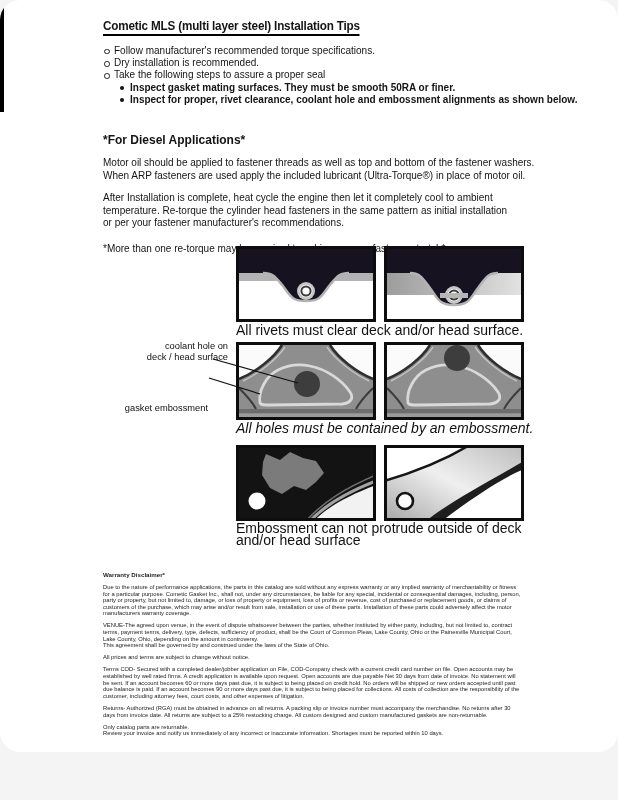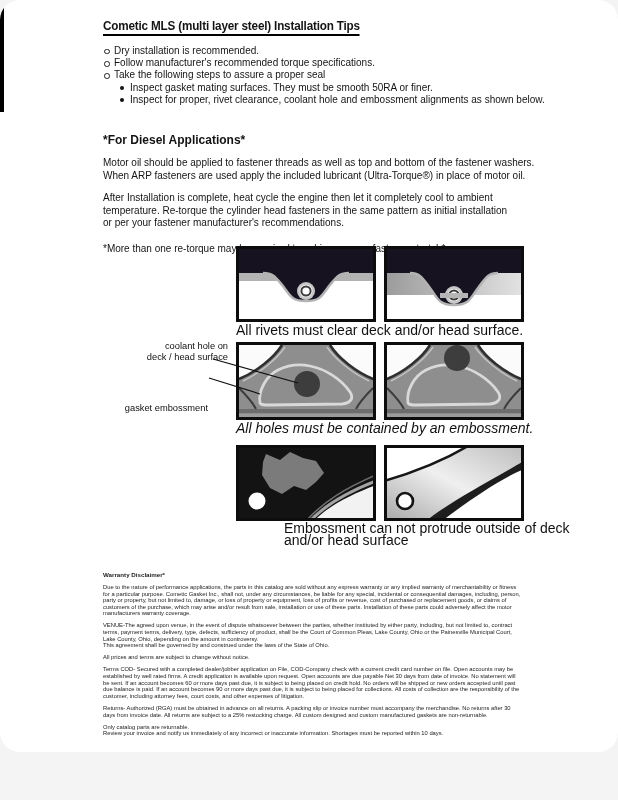--- a/index.html
+++ b/index.html
@@ -9,21 +9,21 @@
   .edge-mark { position:absolute; left:0; top:8px; width:4px; height:104px; background:#000; }
 
   .content { position:absolute; left:103px; top:16px; width:430px; }
   .doc-title { margin:0; font-size:13px; font-weight:bold; letter-spacing:-0.2px;
                display:inline-block; border-bottom:2px solid #000; padding-bottom:1px;
                transform:scaleX(0.9); transform-origin:left center; white-space:nowrap; }
   ul.tips { margin:9px 0 0 0; padding:0; list-style:none; }
   li.tip { position:relative; padding-left:11px; font-size:10px; line-height:12.2px; white-space:nowrap; }
   li.tip::before { content:""; position:absolute; left:1px; top:3.8px; width:3.6px; height:3.6px;
                    border:1px solid #222; border-radius:50%; }
-  li.sub { margin-left:17px; padding-left:10px; }
+  li.sub { margin-left:17px; padding-left:10px;font-weight:bold; }
   li.sub::before { content:""; position:absolute; left:0; top:4px; width:4.4px; height:4.4px;
                    background:#111; border:none; border-radius:50%; }
   .diesel-heading { margin:27px 0 0 0; font-size:12px; font-weight:bold; }
   p.body { margin:10px 8px 0 0; font-size:10px; line-height:12.6px; white-space:pre; }
   p.note { margin-top:13px; }
 
   .dg-label { position:absolute; width:140px; text-align:center; font-size:14.5px; letter-spacing:1.5px; color:#111;margin-top:14px; }
   .panel { position:absolute; width:140px; }
   .panel svg { display:block; width:140px; }
   .dg-caption { position:absolute; font-size:14px; line-height:11.5px; color:#111; white-space:nowrap; }
@@ -41,22 +41,22 @@
 </head>
 <body>
 
 <div class="page">
 
   <div class="edge-mark"></div>
 
   <div class="content">
     <h1 class="doc-title">Cometic MLS (multi layer steel) Installation Tips</h1>
     <ul class="tips">
+      <li class="tip">Follow manufacturer's recommended torque specifications.</li>
       <li class="tip">Dry installation is recommended.</li>
-      <li class="tip">Follow manufacturer's recommended torque specifications.</li>
       <li class="tip">Take the following steps to assure a proper seal</li>
       <li class="tip sub">Inspect gasket mating surfaces.  They must be smooth 50RA or finer.</li>
       <li class="tip sub">Inspect for proper, rivet clearance, coolant hole and embossment alignments as shown below.</li>
     </ul>
     <h2 class="diesel-heading">*For Diesel Applications*</h2>
     <p class="body">Motor oil should be applied to fastener threads as well as top and bottom of the fastener washers.
 When ARP fasteners are used apply the included lubricant (Ultra-Torque®) in place of motor oil.</p>
     <p class="body">After Installation is complete, heat cycle the engine then let it completely cool to ambient
 temperature. Re-torque the cylinder head fasteners in the same pattern as initial installation
 or per your fastener manufacturer's recommendations.</p>
@@ -182,21 +182,21 @@
       </defs>
       <rect width="140" height="76" fill="#ffffff"></rect>
       <path d="M0,36 C32,27 64,13 86,0 L140,0 V16 C102,38 64,58 42,76 L0,76 Z" fill="url(#g3w)"></path>
       <path d="M0,36 C32,27 64,13 86,0" fill="none" stroke="#161616" stroke-width="2.6"></path>
       <path d="M140,16 C102,38 64,58 42,76 L58,76 C84,56 116,34 140,24 Z" fill="#1e1e1e"></path>
       <circle cx="21" cy="56" r="8" fill="#fcfcfc" stroke="#141414" stroke-width="2.6"></circle>
       <rect x="1.5" y="1.5" width="137" height="73" fill="none" stroke="#0d0d0d" stroke-width="3"></rect>
     </svg>
   </div>
 
-  <div class="dg-caption two-line" style="left:236px; top:523px;margin-left:48px;">Embossment can not protrude outside of deck
+  <div class="dg-caption two-line" style="left:236px; top:523px;">Embossment can not protrude outside of deck
 and/or head surface</div>
 
   <div class="warranty">
     <h3>Warranty Disclaimer*</h3>
     <p>Due to the nature of performance applications, the parts in this catalog are sold without any express warranty or any implied warranty of merchantability or fitness for a particular purpose.  Cometic Gasket Inc., shall not, under any circumstances, be liable for any special, incidental or consequential damages, including, person, party or property, but not limited to, damage, or loss of property or equipment, loss of profits or revenue, cost of purchased or replacement goods, or claims of customers of the purchase, which may arise and/or result from sale, installation or use of these parts.  Installation of these parts could adversely affect the motor manufacturers warranty coverage.</p>
     <p>VENUE-The agreed upon venue, in the event of dispute whatsoever between the parties, whether instituted by either party, including, but not limited to, contract terms, payment terms, delivery, type, defects, sufficiency of product, shall be the Court of Common Pleas, Lake County, Ohio or the Painesville Municipal Court, Lake County, Ohio, depending on the amount in controversy.
 This agreement shall be governed by and construed under the laws of the State of Ohio.</p>
     <p>All prices and terms are subject to change without notice.</p>
     <p>Terms COD- Secured with a completed dealer/jobber application on File, COD-Company check with a current credit card number on file.  Open accounts may be established by well rated firms.  A credit application is available upon request.  Open accounts are due payable Net 30 days from date of invoice.  No statement will be sent.  If an account becomes 60 or more days past due, it is subject to being placed on credit hold.  No orders will be shipped or new orders accepted until past due balance is paid.  If an account becomes 90 or more days past due, it is subject to being placed for collections.  All costs of collection are the responsibility of the customer, including attorney fees, court costs, and other expenses of litigation.</p>
     <p>Returns- Authorized (RGA) must be obtained in advance on all returns.  A packing slip or invoice number must accompany the merchandise.  No returns after 30 days from invoice date.  All returns are subject to a 25% restocking charge.  All custom designed and custom manufactured gaskets are non-returnable.</p>

